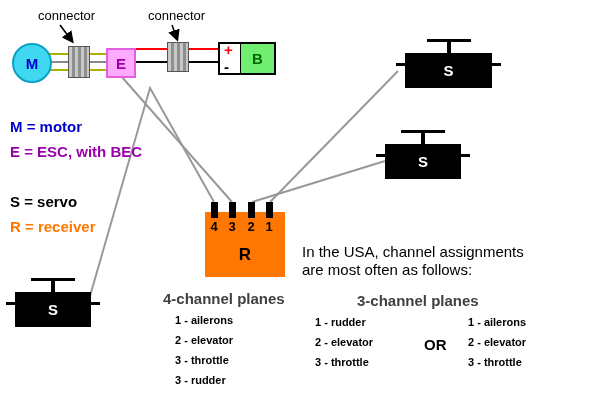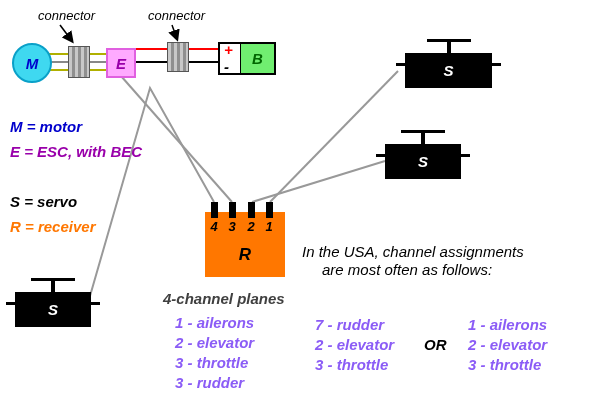--- a/index.html
+++ b/index.html
@@ -1,17 +1,17 @@
 <!DOCTYPE html>
 <html><head>
 <meta charset="utf-8">
 <style>
   * { margin:0; padding:0; box-sizing:border-box; }
   html,body { background:#fff; font-family:"Liberation Sans", sans-serif; }
-  .canvas { position:relative; width:600px; height:400px; background:#fff; overflow:hidden;font-style:italic; }
+  .canvas { position:relative; width:600px; height:400px; background:#fff; overflow:hidden; }
   svg.wires { position:absolute; left:0; top:0; width:600px; height:400px; }
 
   .connector-label { position:absolute; font-size:13px; color:#000; }
 
   .motor { position:absolute; left:12px; top:43px; width:40px; height:40px;
     border-radius:50%; border:2px solid #0aa0c8; display:flex; align-items:center;
     justify-content:center; font-weight:bold; font-size:15px; color:#0000cc; }
 
   .connector-block { position:absolute; width:22px; border:1px solid #555;
     background:repeating-linear-gradient(90deg,#c8c8c8 0 3px,#8f8f8f 3px 6px); }
@@ -46,21 +46,21 @@
     width:4px; height:13px; background:#000; }
   .servo-body { position:absolute; top:14px; left:0; right:0; height:35px;
     display:flex; align-items:center; justify-content:center;
     color:#fff; font-weight:bold; font-size:15px; }
   .servo-tab { position:absolute; top:24px; width:9px; height:3px; background:#000; }
   .servo-tab.left { left:-9px; }
   .servo-tab.right { right:-9px; }
 
   .note-line { position:absolute; font-size:15px; color:#000; }
   .list-title { position:absolute; font-weight:bold; font-size:15px; color:#404040; }
-  .list-item { position:absolute; font-weight:bold; font-size:15px; color:#8b5cf6; }
+  .list-item { position:absolute; font-weight:bold; font-size:11px; color:#000000; }
   .or-label { position:absolute; font-weight:bold; font-size:15px; color:#000; }
 </style>
 </head>
 <body>
 
 <div class="canvas">
 
   <svg class="wires" viewBox="0 0 600 400">
     <defs>
       <marker id="arrowhead" markerWidth="8" markerHeight="8" refX="6" refY="4" orient="auto">
@@ -153,29 +153,30 @@
     <div class="servo-horn-bar"></div>
     <div class="servo-horn-stem"></div>
     <div class="servo-tab left"></div>
     <div class="servo-tab right"></div>
     <div class="servo-body" style="background-color: rgb(0, 0, 0);">
       <span>S</span>
     </div>
   </div>
 
   <div class="note-line" style="left:302px; top:232px;margin-top:11px;">In the USA, channel assignments</div>
-  <div class="note-line" style="left:302px; top:261px;margin-left:20px;">are most often as follows:</div>
+  <div class="note-line" style="left:302px; top:261px;">are most often as follows:</div>
 
   <div class="list-title" style="left:163px; top:290px;">4-channel planes</div>
   <div class="list-item" style="left:175px; top:314px;">1 - ailerons</div>
   <div class="list-item" style="left:175px; top:334px;">2 - elevator</div>
   <div class="list-item" style="left:175px; top:354px;">3 - throttle</div>
   <div class="list-item" style="left:175px; top:374px;">3 - rudder</div>
 
-  <div class="list-item" style="left:315px; top:316px;">7 - rudder</div>
+  <div class="list-title" style="left:357px; top:292px;">3-channel planes</div>
+  <div class="list-item" style="left:315px; top:316px;">1 - rudder</div>
   <div class="list-item" style="left:315px; top:336px;">2 - elevator</div>
   <div class="list-item" style="left:315px; top:356px;">3 - throttle</div>
   <div class="or-label" style="left:424px; top:336px;">OR</div>
   <div class="list-item" style="left:468px; top:316px;">1 - ailerons</div>
   <div class="list-item" style="left:468px; top:336px;">2 - elevator</div>
   <div class="list-item" style="left:468px; top:356px;">3 - throttle</div>
 
 </div>
 
 </body></html>

